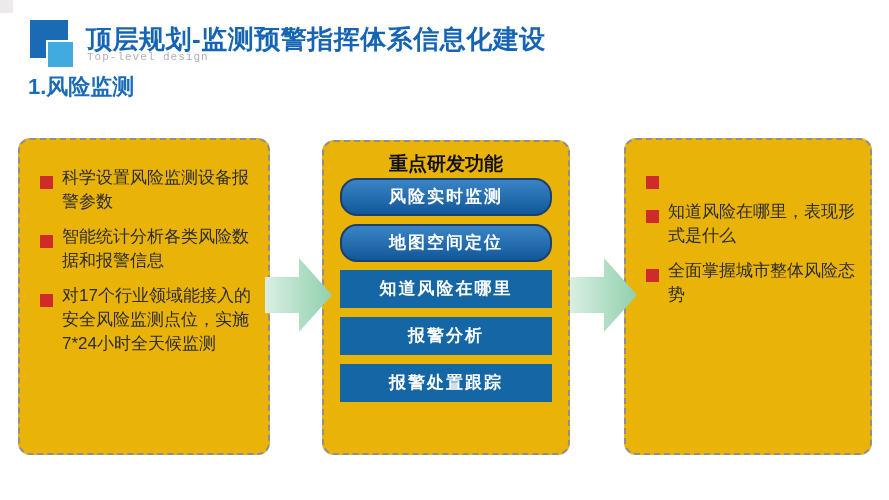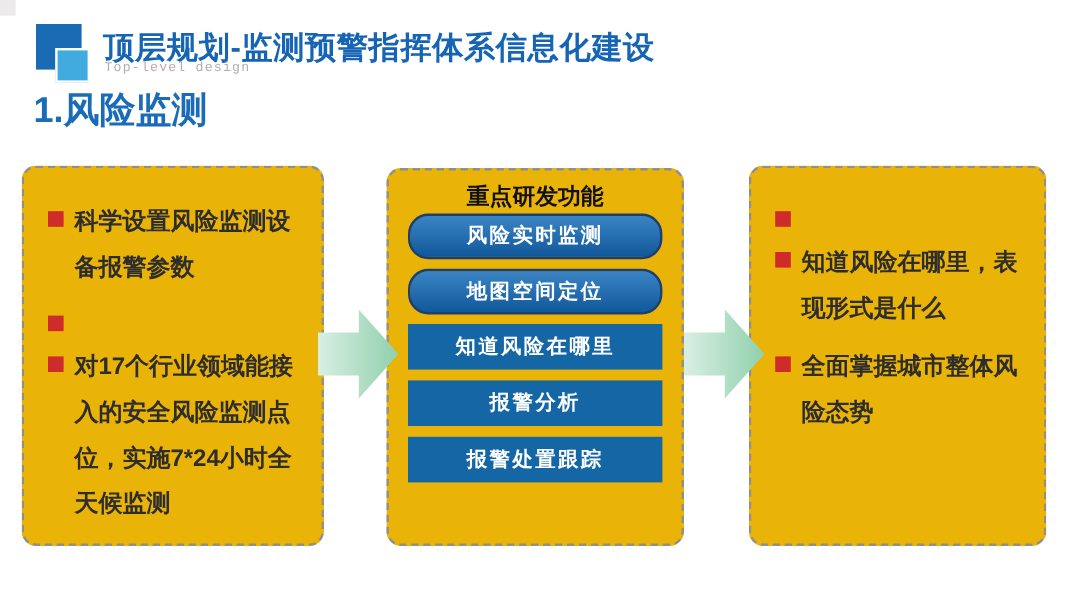--- a/index.html
+++ b/index.html
@@ -46,21 +46,21 @@
     position: absolute; left: 87px; top: 51px;
     font-family: "Liberation Mono", "DejaVu Sans Mono", monospace;
     font-size: 11px;
     color: #b5adad;
     letter-spacing: 1px;
     white-space: nowrap;
   }
 
   .section-heading {
     position: absolute; left: 28px; top: 72px;
-    font-size: 30px; font-weight: bold;
+    font-size: 22px; font-weight: bold;
     color: #1b6cb8;
     white-space: nowrap;
   }
 
   
   .panel {
     position: absolute;
     border: 2px dashed #8f8f8f;
     border-radius: 12px;
     background: #eab308;
@@ -77,23 +77,23 @@
     align-items: flex-start;
     margin-bottom: 11px;
   }
   .bullet-marker {
     flex: 0 0 auto;
     width: 13px; height: 13px;
     background: #cf2b2b;
     margin: 10px 9px 0 0;
   }
   .bullet-text {
-    font-size: 20px;
-    font-weight: bold;
-    line-height: 38px;
+    font-size: 17px;
+    font-weight: normal;
+    line-height: 24px;
     color: #2d2d2d;
   }
 
   
   .panel-title {
     margin-top: 9px;
     text-align: center;
     font-size: 19px;
     font-weight: bold;
     color: #111111;
@@ -153,20 +153,21 @@
   <div class="section-heading">1.风险监测</div>
 
   <div class="panel panel-left">
     <div class="bullets">
       <div class="bullet-item">
         <span class="bullet-marker"></span>
         <span class="bullet-text">科学设置风险监测设备报警参数</span>
       </div>
       <div class="bullet-item">
         <span class="bullet-marker"></span>
+        <span class="bullet-text">智能统计分析各类风险数据和报警信息</span>
       </div>
       <div class="bullet-item">
         <span class="bullet-marker"></span>
         <span class="bullet-text">对17个行业领域能接入的安全风险监测点位，实施7*24小时全天候监测</span>
       </div>
     </div>
   </div>
 
   <div class="panel panel-middle">
     <div class="panel-title">重点研发功能</div>

